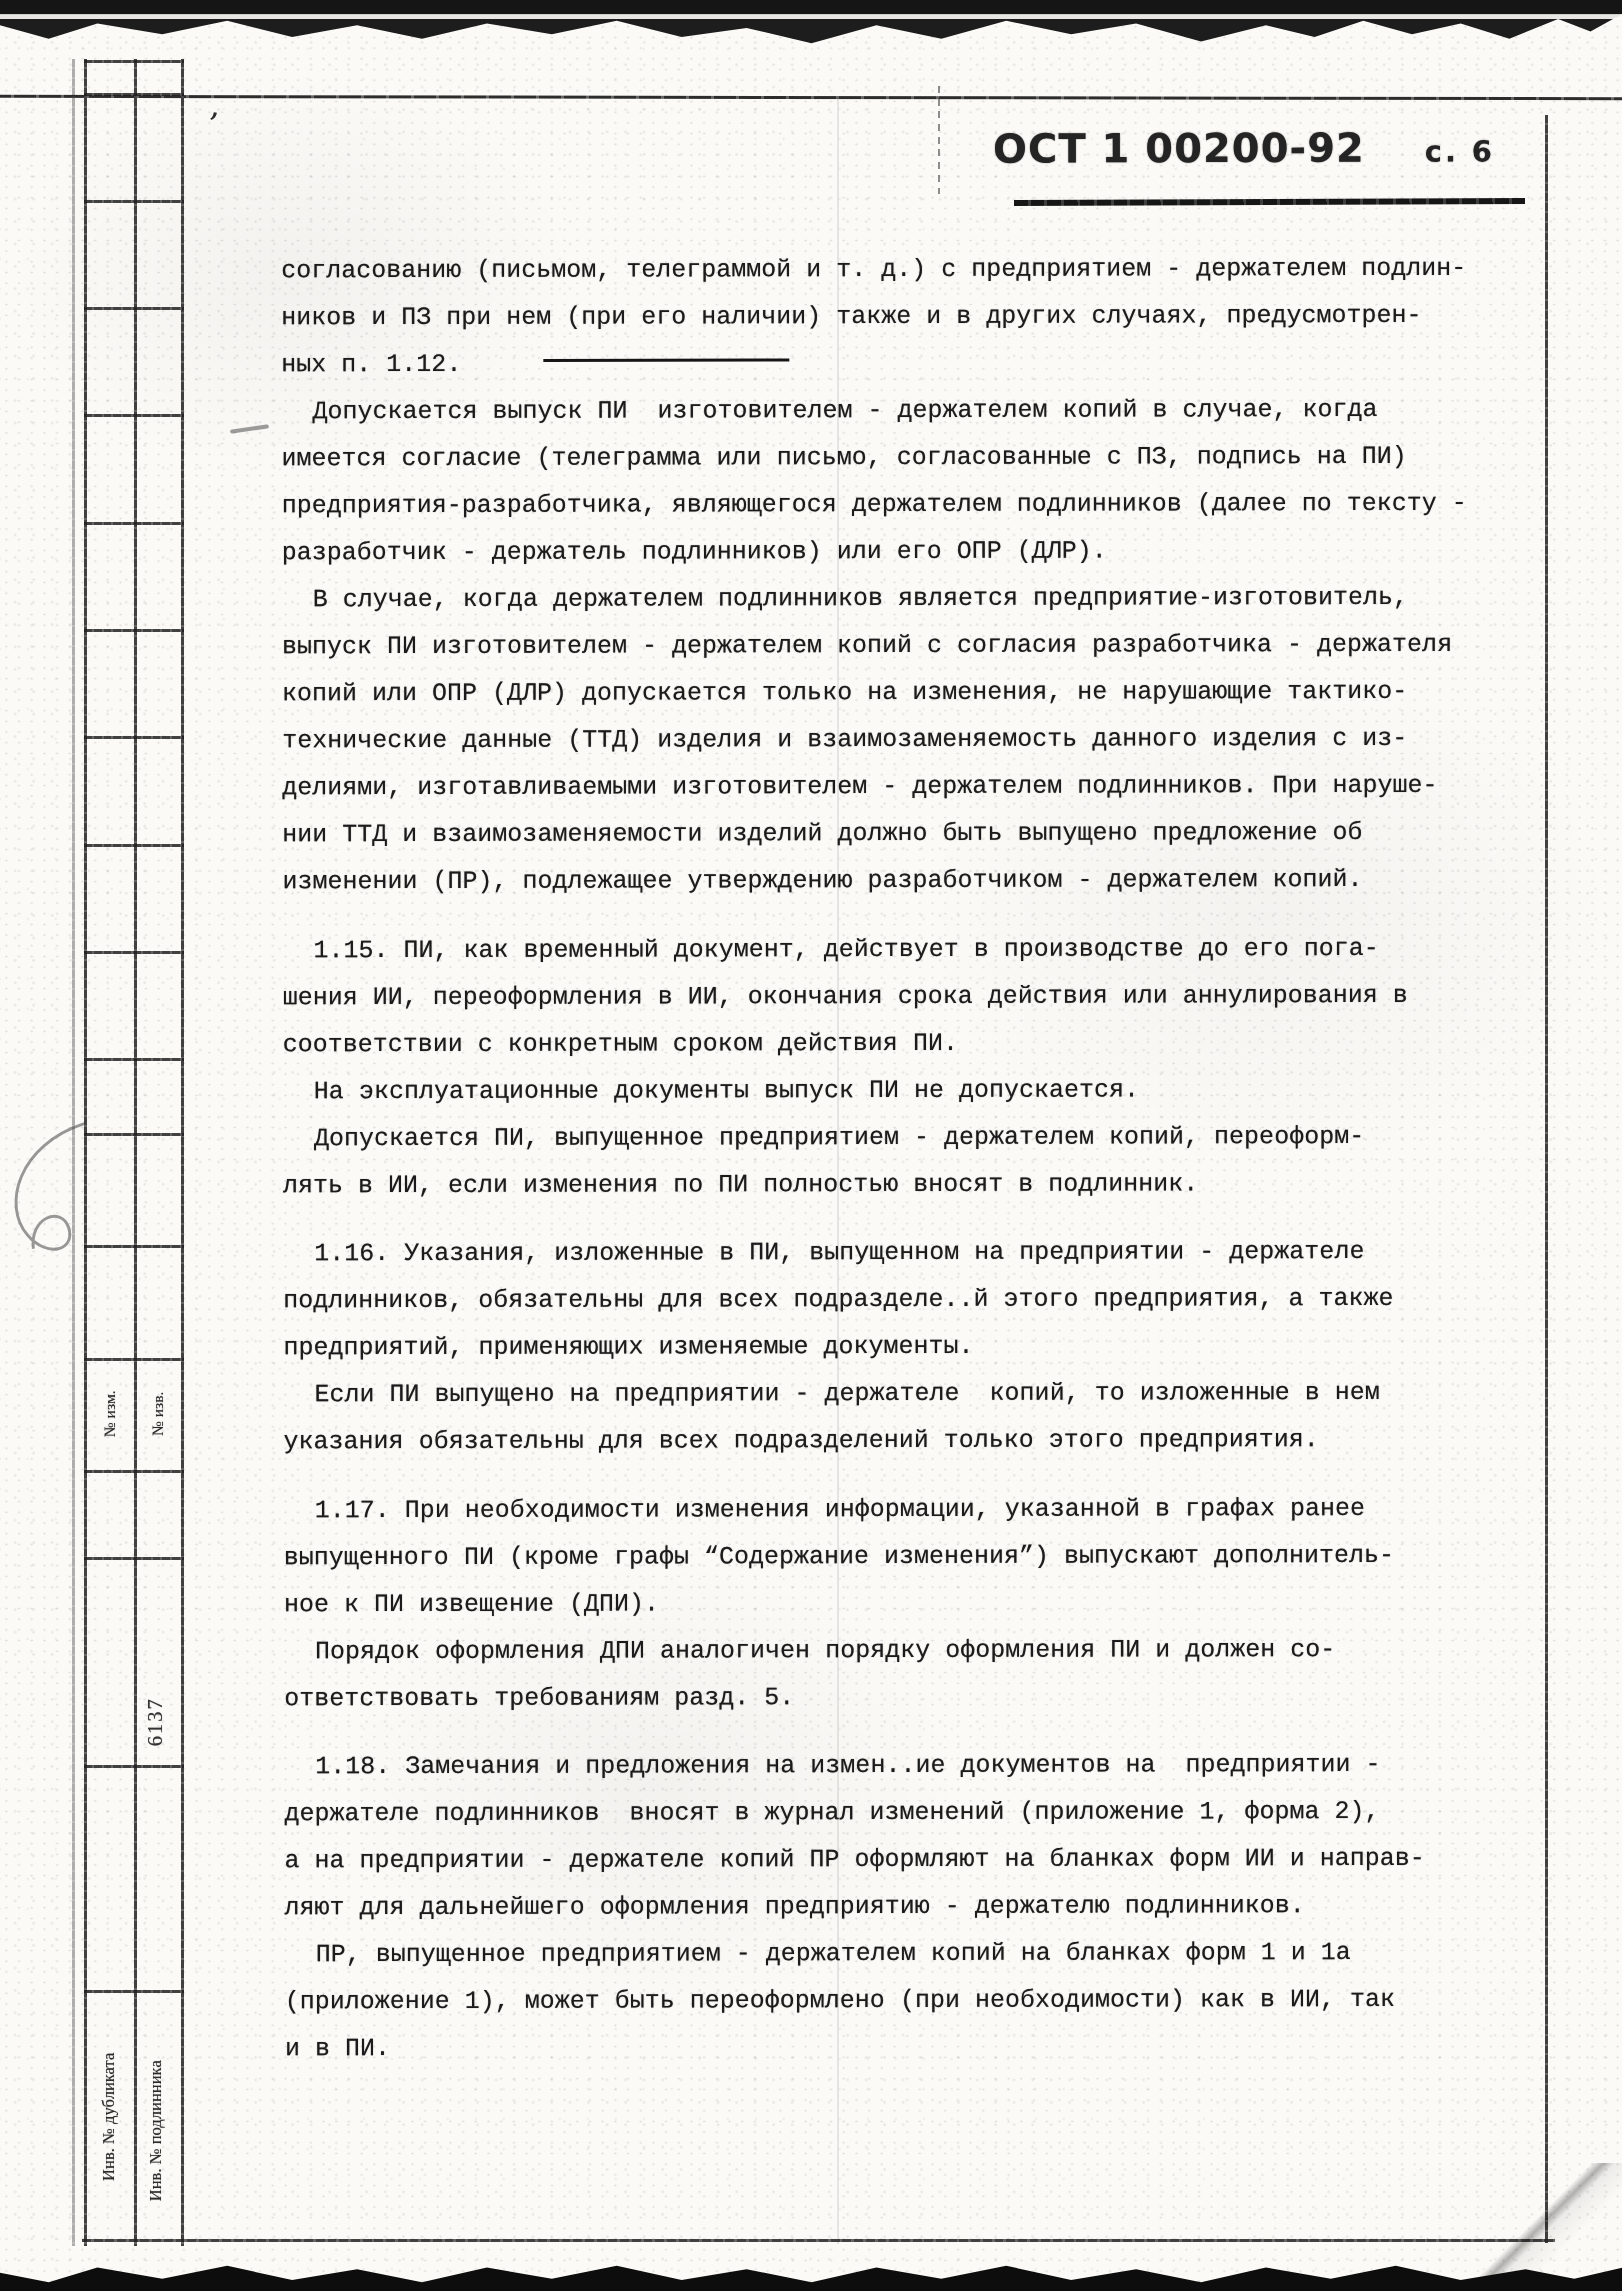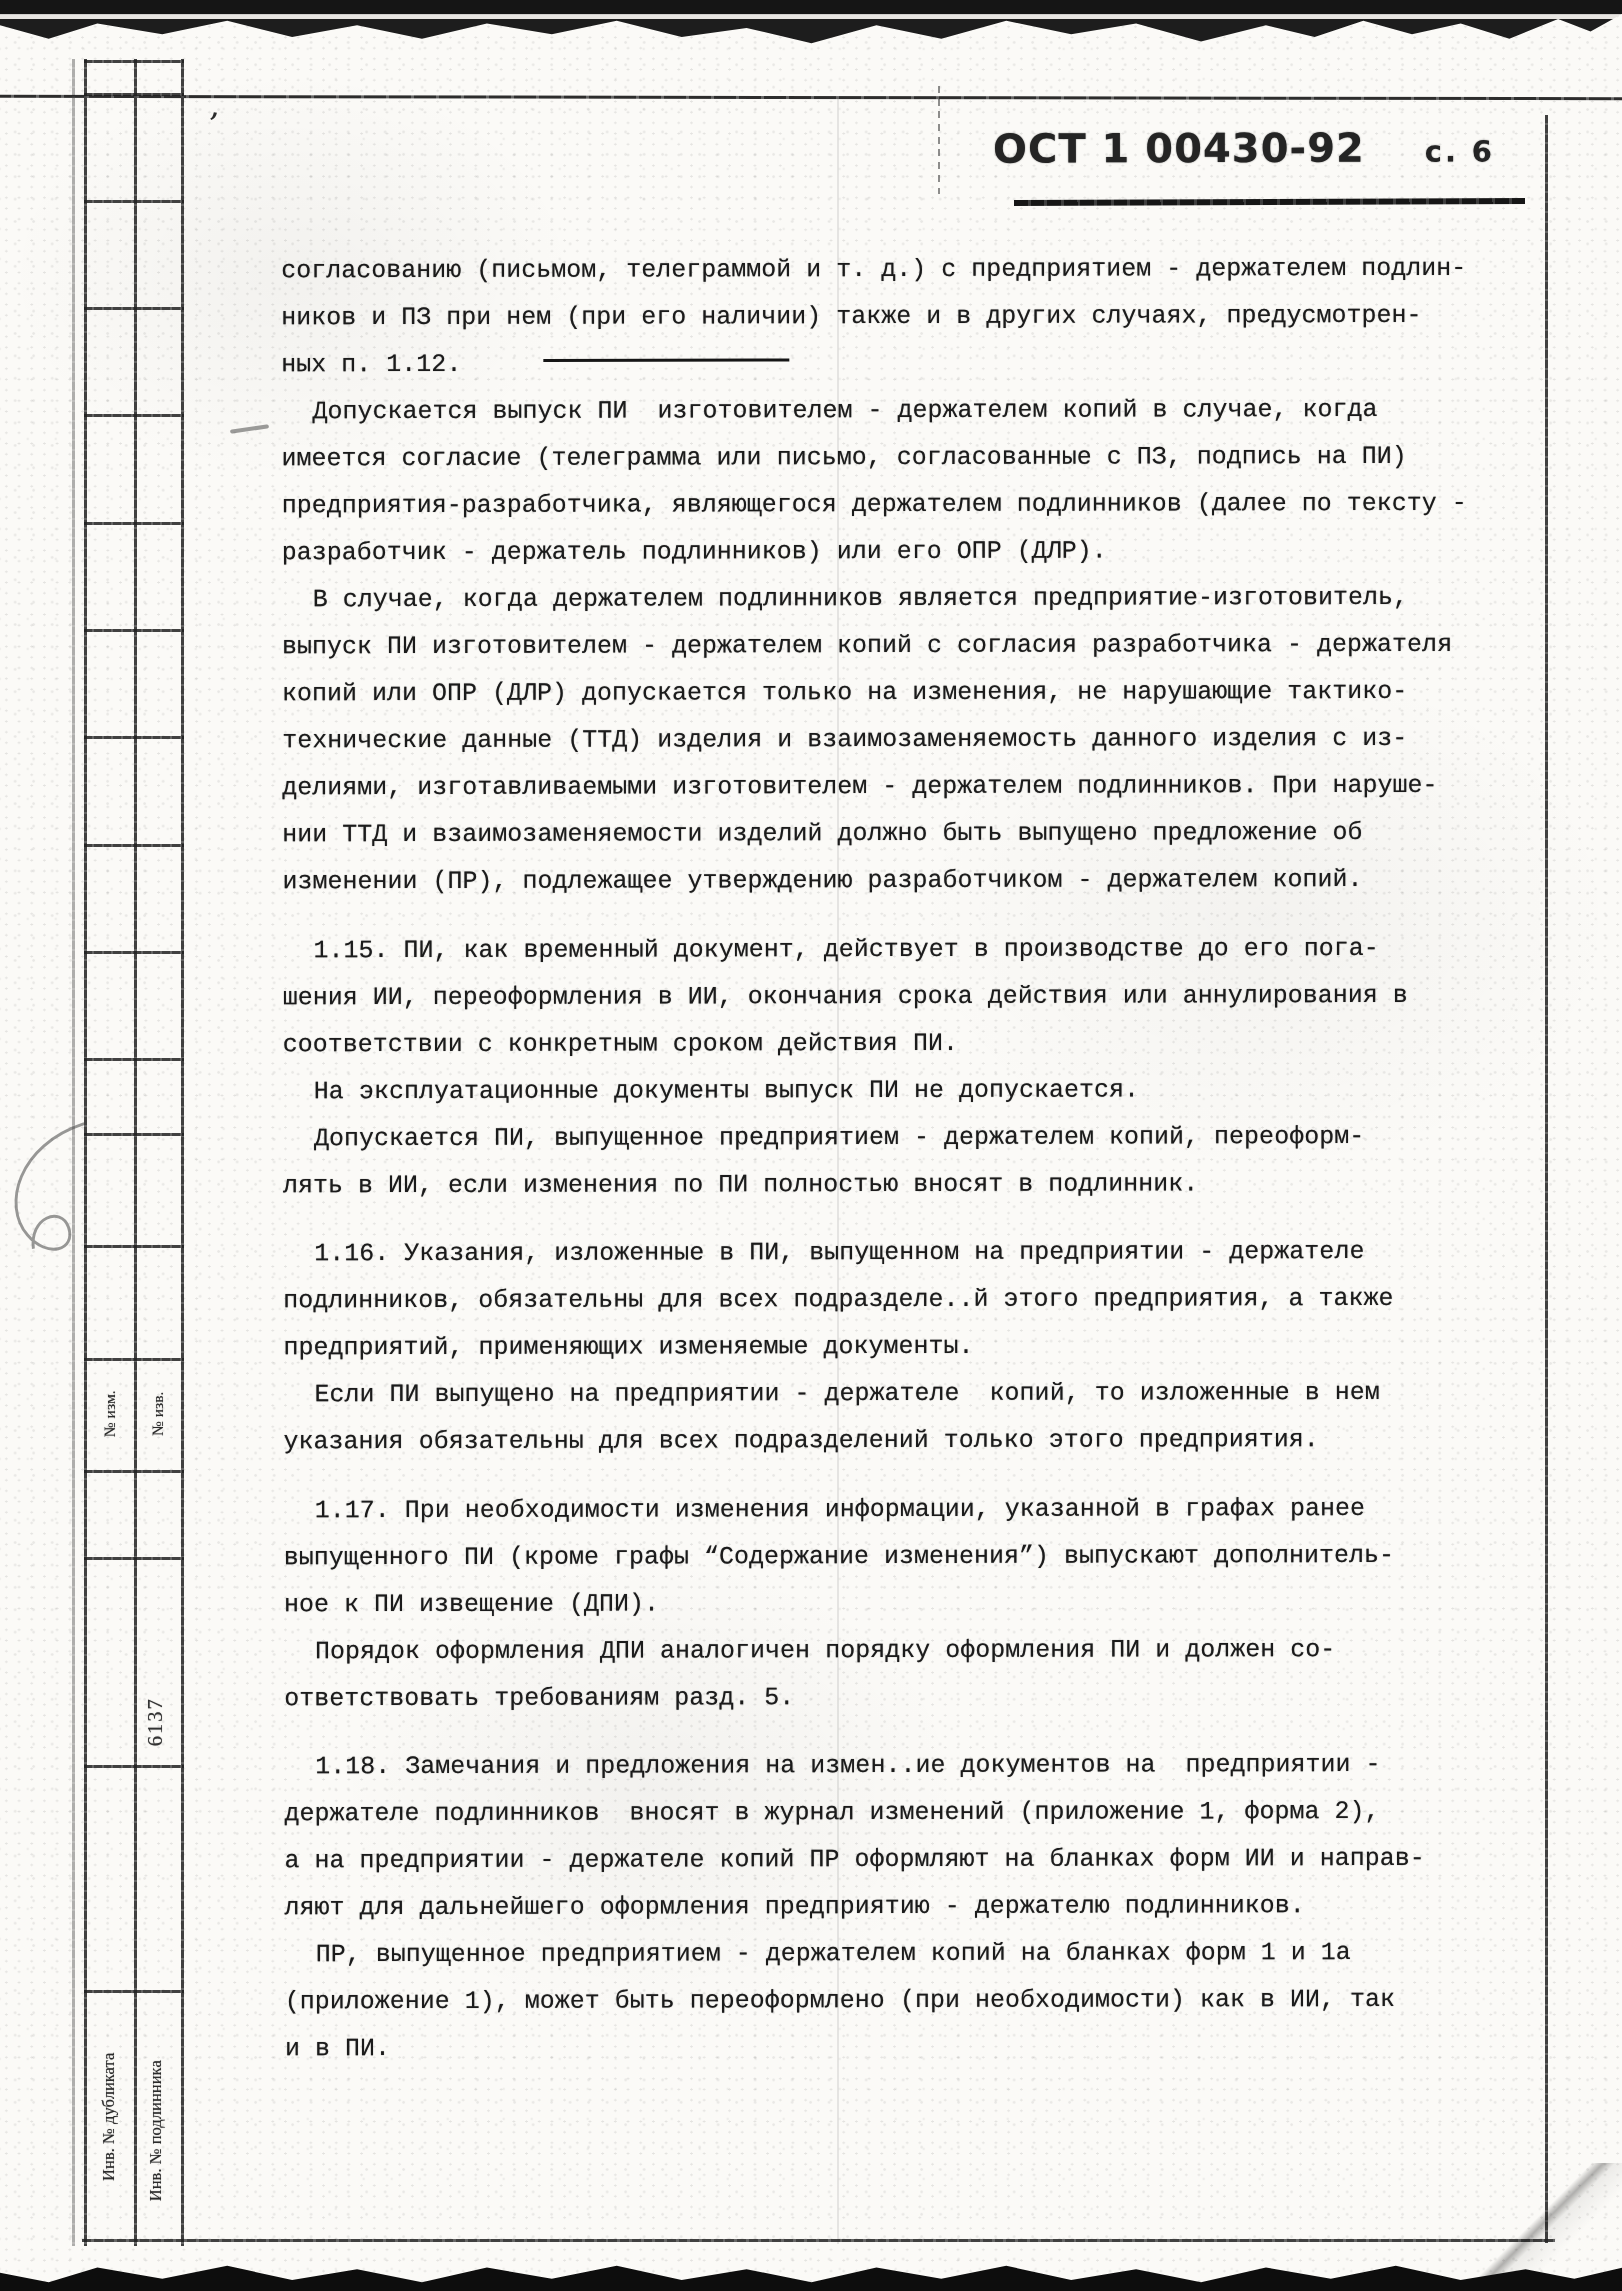--- a/index.html
+++ b/index.html
@@ -107,21 +107,21 @@
     </div>
   <div class="bottom-frame-line"></div>
 
   <div class="vlabel small" style="left:51px;top:1404px;width:117px;">№ изм.</div>
   <div class="vlabel small" style="left:99px;top:1404px;width:117px;">№ изв.</div>
   <div class="vlabel num" style="left:97px;top:1712px;width:117px;">6137</div>
   <div class="vlabel" style="left:-7.8px;top:2107px;width:234px;">Инв. № дубликата</div>
   <div class="vlabel" style="left:39px;top:2121px;width:234px;">Инв. № подлинника</div>
 
   <div class="hdr">
-    <span>ОСТ 1 00430-92</span><span class="pagenum">с. 6</span>
+    <span>ОСТ 1 00200-92</span><span class="pagenum">с. 6</span>
   </div>
   <div class="hdr-underline"></div>
   <span class="stray-mark">’</span>
   <div class="pencil-dash"></div>
 
   <div class="doc-body" id="docBody">
       <div class="para">
         <div class="line">согласованию (письмом, телеграммой и т. д.) с предприятием - держателем подлин-</div>
         <div class="line">ников и ПЗ при нем (при его наличии) также и в других случаях, предусмотрен-</div>
         <div class="line">ных п. 1.12.<span class="inline-rule"></span></div>

